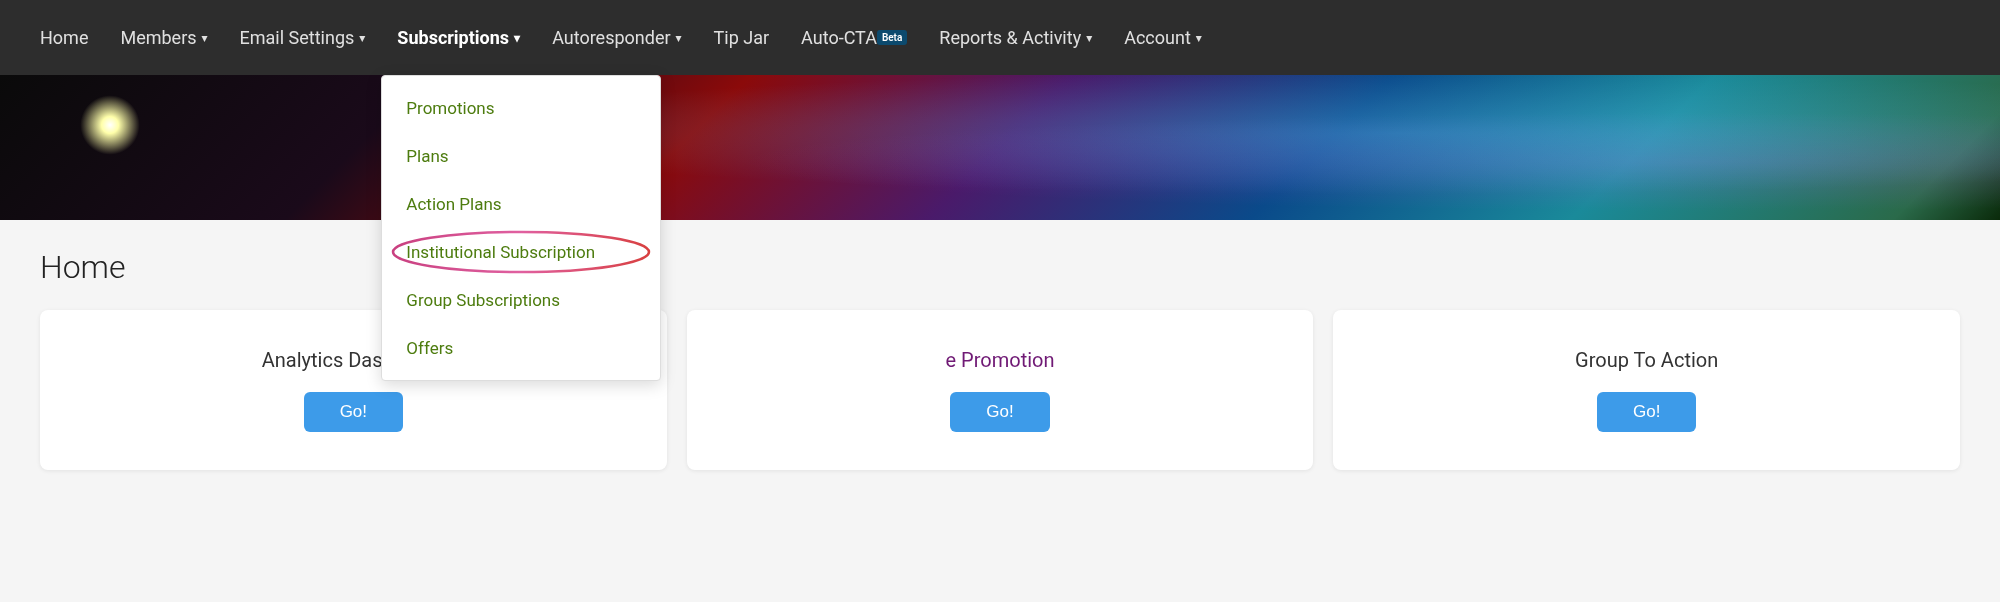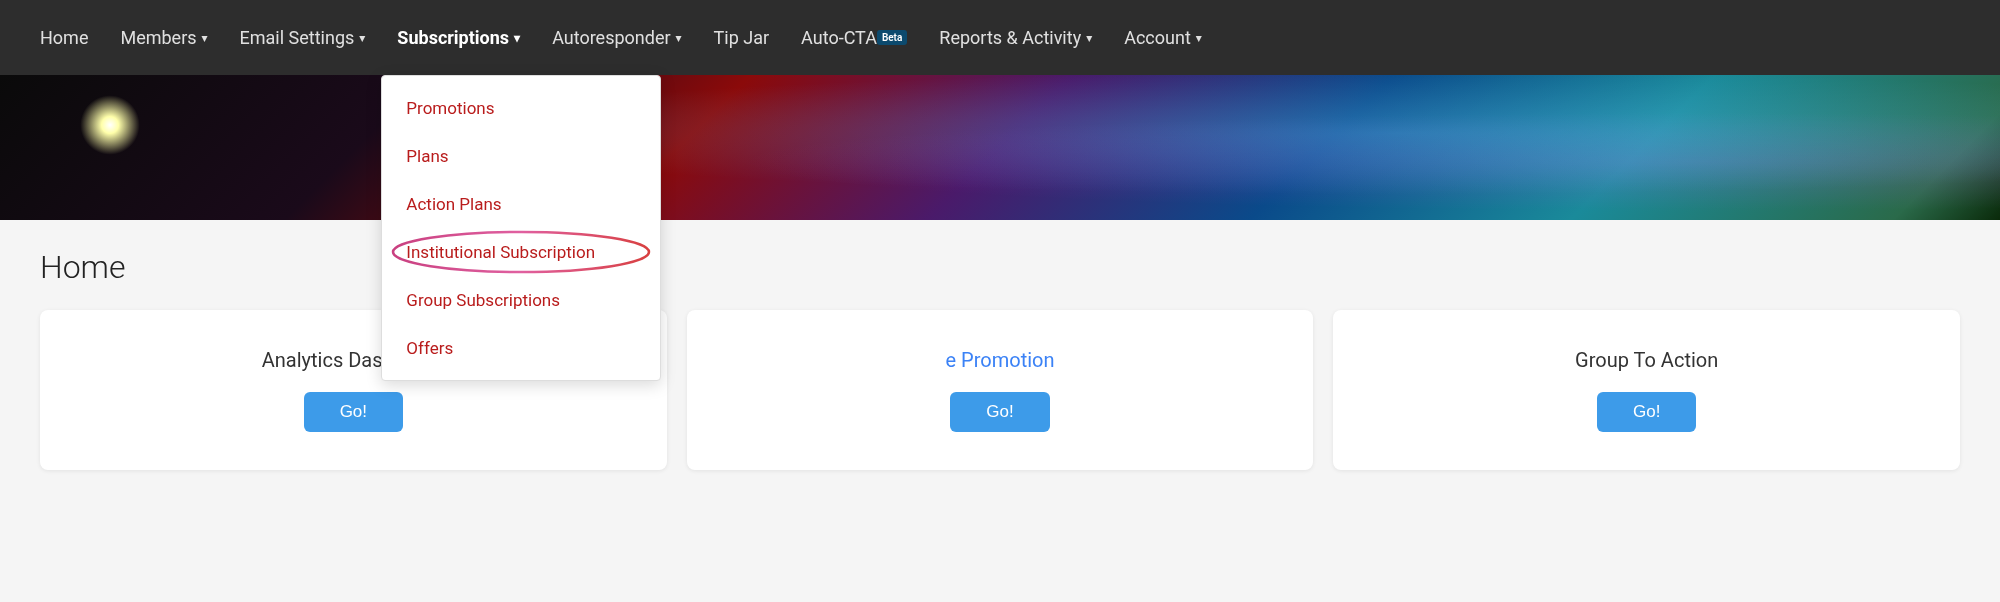--- a/index.html
+++ b/index.html
@@ -99,21 +99,21 @@
     }
     .card-title {
       font-size: 20px;
       color: #333;
       margin-bottom: 20px;
       text-align: center;
       font-weight: 400;
     }
     .card-title-partial {
       font-size: 20px;
-      color: #3b82f6;
+      color: #701a75;
       margin-bottom: 20px;
       font-weight: 400;
     }
     .go-btn {
       background: #3d9be9;
       color: white;
       border: none;
       border-radius: 6px;
       padding: 10px 36px;
       font-size: 17px;
@@ -133,21 +133,21 @@
       border: 1px solid #ddd;
       border-radius: 4px;
       box-shadow: 0 4px 16px rgba(0,0,0,0.15);
       min-width: 280px;
       z-index: 200;
       padding: 8px 0;
     }
     .dropdown-item {
       padding: 14px 24px;
       font-size: 17px;
-      color: #b91c1c;
+      color: #4d7c0f;
       cursor: pointer;
       white-space: nowrap;
     }
     .dropdown-item.highlighted {
       position: relative;
     }
   </style>
 </head>
 <body>
 

